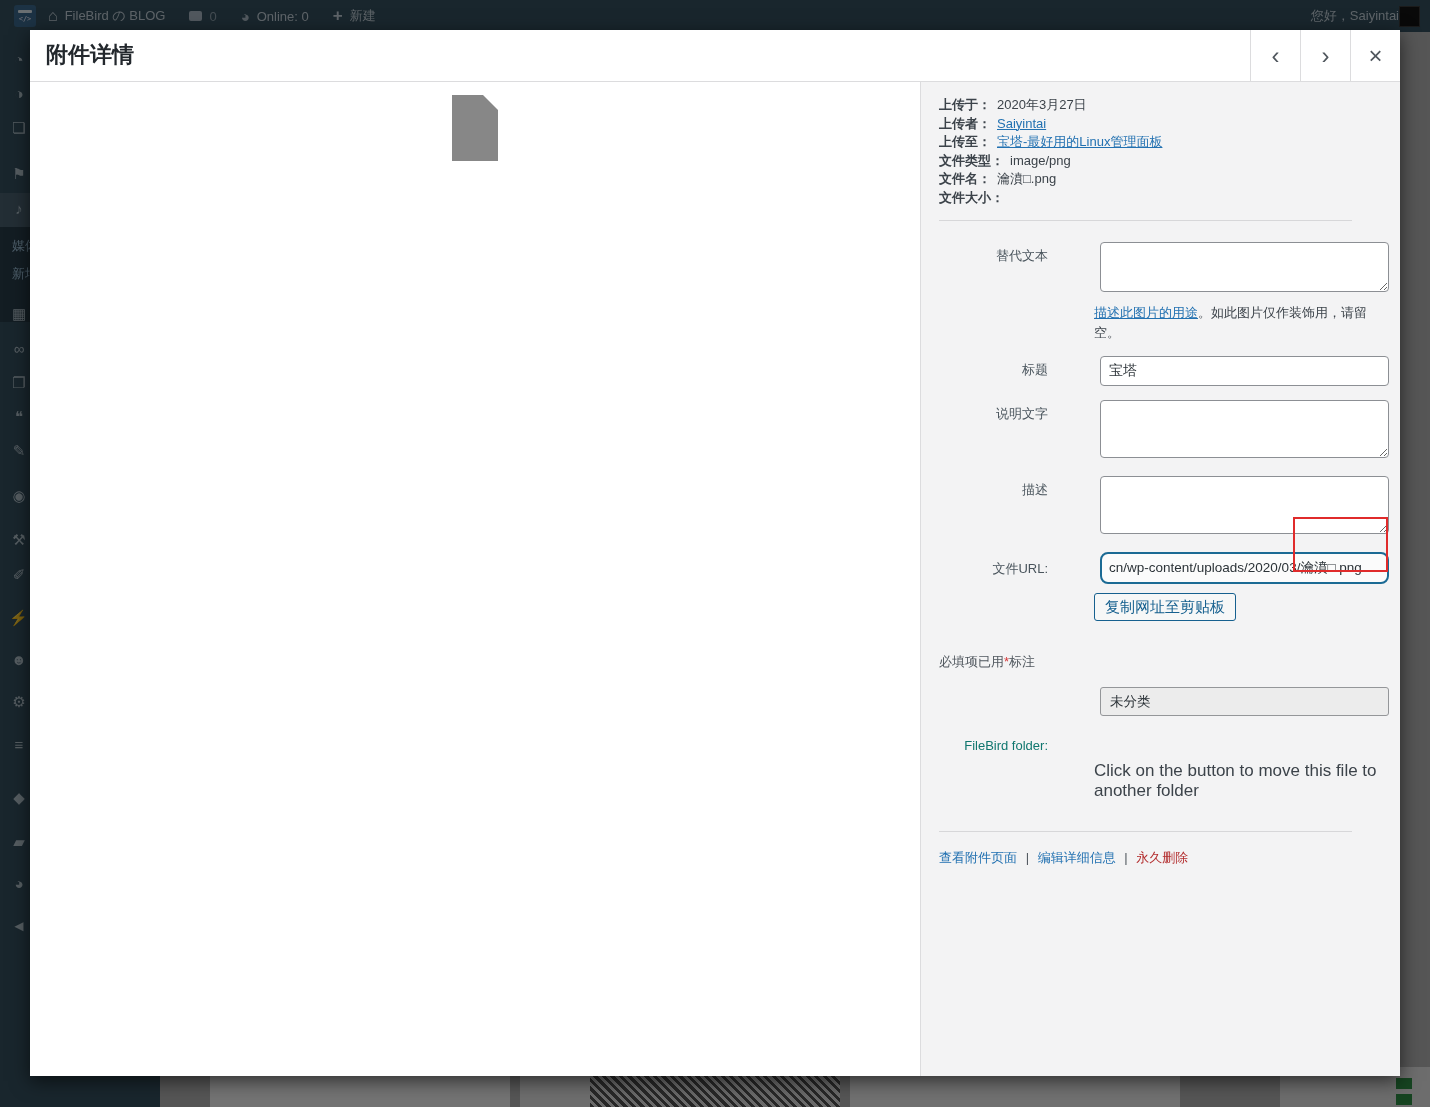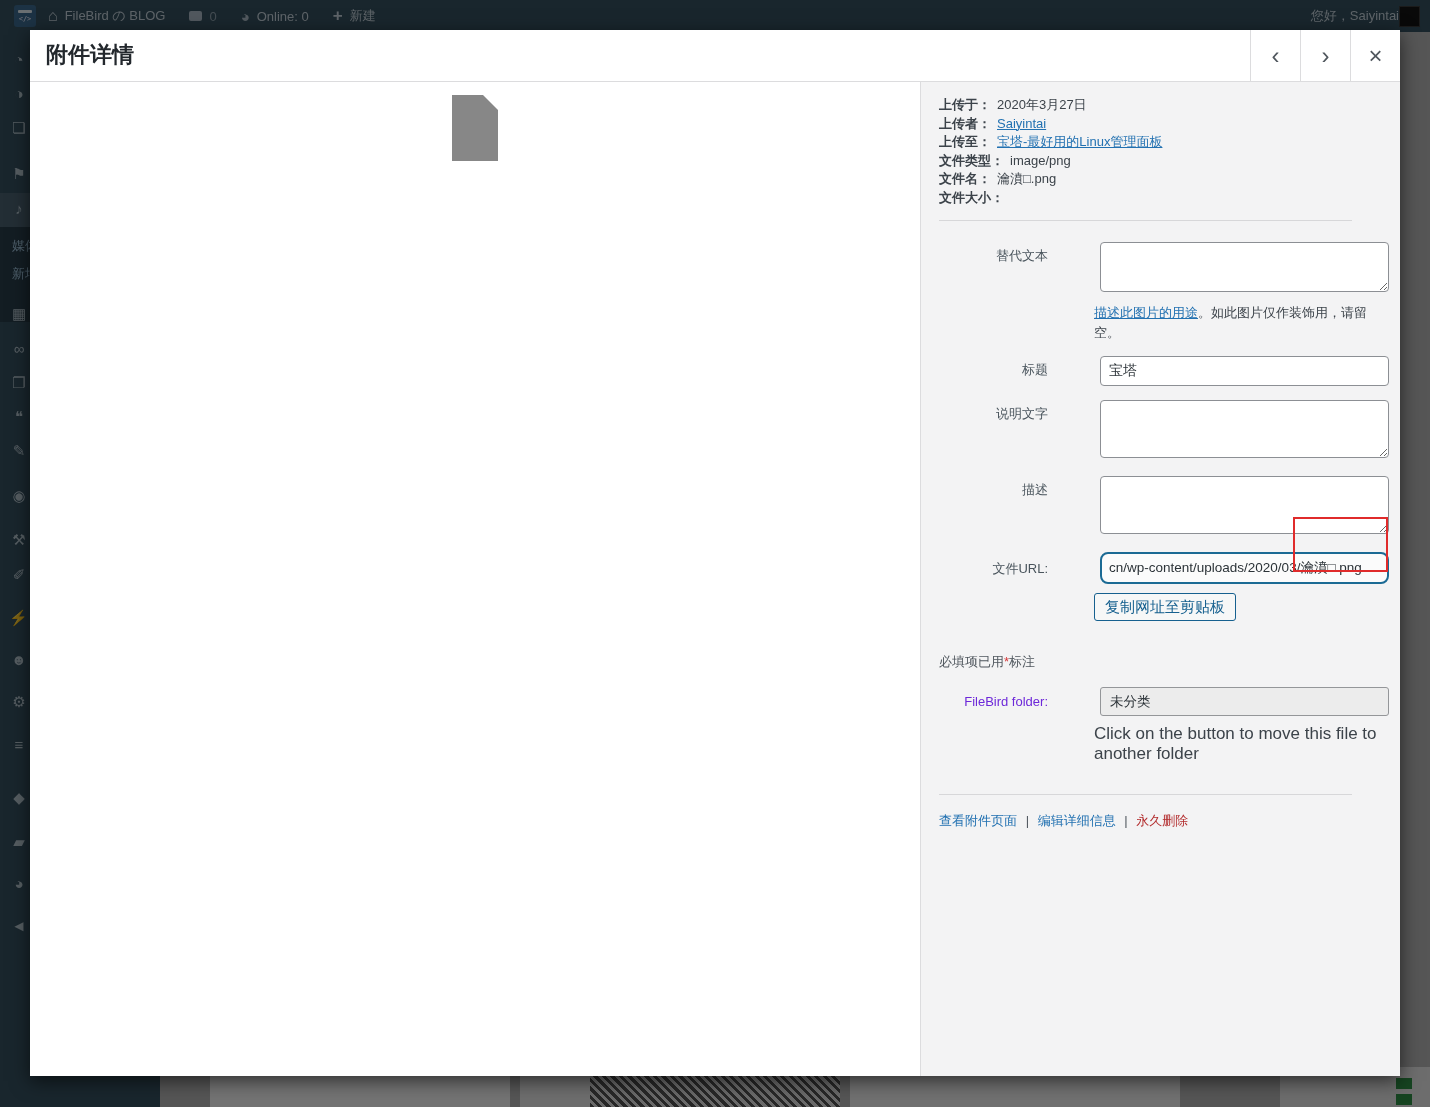--- a/index.html
+++ b/index.html
@@ -251,21 +251,21 @@
         <div class="flabel" style="padding-top:8px;">文件URL:</div>
         <div class="fctl"><input class="url-input" type="text" value="cn/wp-content/uploads/2020/03/瀹濆□.png" style=""></div>
       </div>
       <button class="copy-btn">复制网址至剪贴板</button>
 
       <div class="required-note">
         <span>必填项已用</span><span class="req-star">*</span><span>标注</span>
       </div>
 
       <div class="frow" style="margin-top:16px;">
-        <div class="flabel" style="padding-top:7px; color:#6d28d9;">FileBird folder:</div>
+        <div class="flabel" style="padding-top:7px; color:#0f766e;margin-top:44px;">FileBird folder:</div>
         <div class="fctl"><input class="filebird-in" type="text" readonly="" value="未分类" style=""></div>
       </div>
       <div class="help-text" style="font-size:17px;">Click on the button to move this file to another folder</div>
 
       <div class="divider" style="margin-top:30px;"></div>
 
       <div class="bottom-links">
         <a class="plain-link">查看附件页面</a>
         <span class="sep">|</span>
         <a class="plain-link">编辑详细信息</a>

